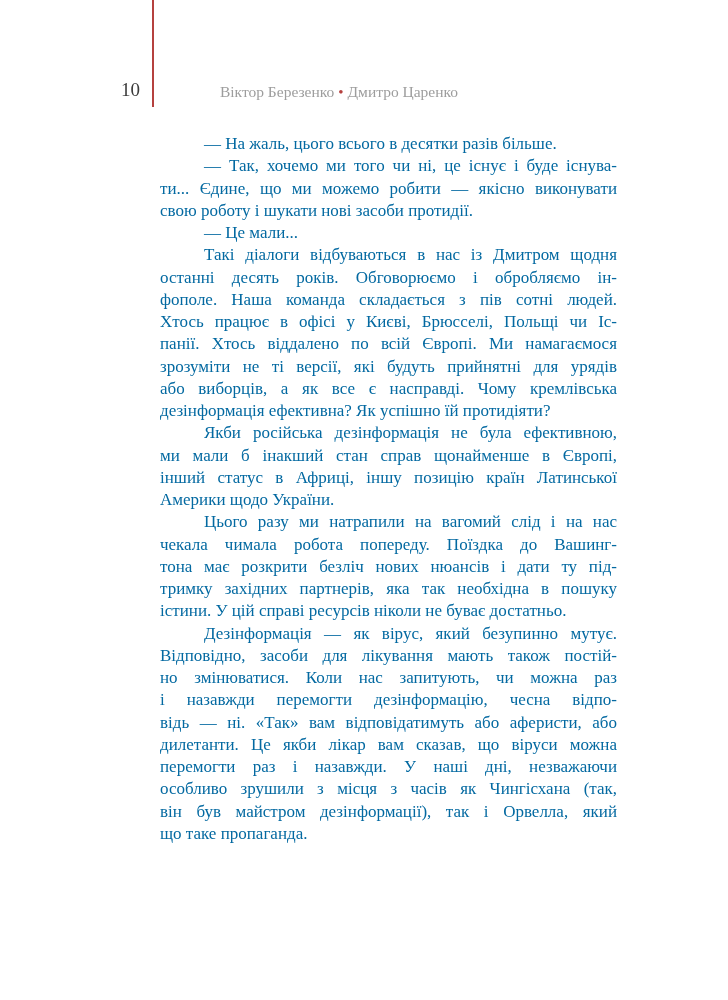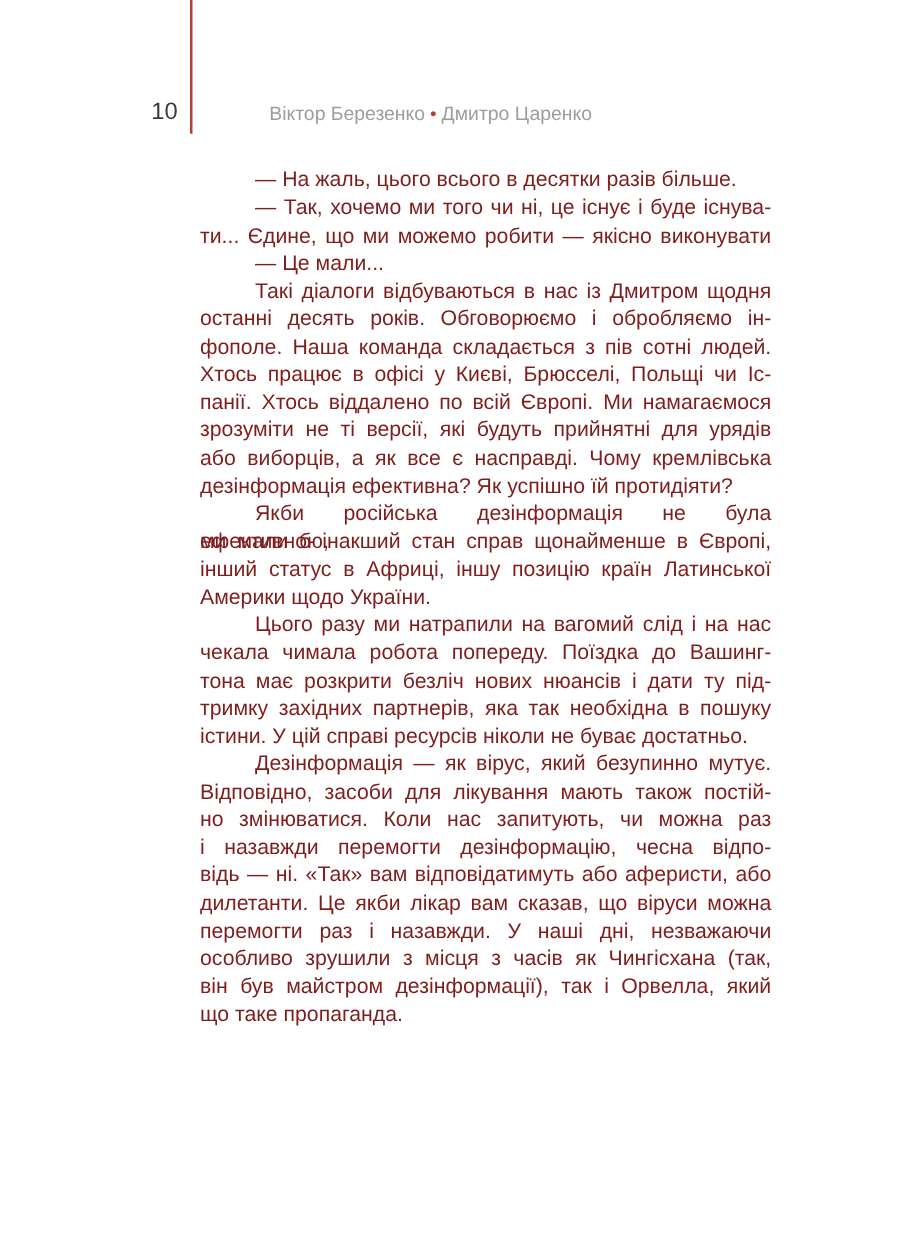--- a/index.html
+++ b/index.html
@@ -6,22 +6,21 @@
     margin: 0;
     padding: 0;
     background: #ffffff;
   }
   .book-page {
     position: relative;
     width: 620px;
     height: 1000px;
     background: #ffffff;
     overflow: hidden;
-    font-family: Liberation Sans, sans-serif;
-    padding-left: 11px;
+    font-family: Liberation Serif, serif;
   }
   .accent-rule {
     position: absolute;
     left: 152px;
     top: 0;
     width: 1.5px;
     height: 107px;
     background: #b5413f;
   }
   .page-number {
@@ -48,21 +47,21 @@
     padding: 0 4px;
     font-size: 15px;
   }
   .body-text {
     position: absolute;
     left: 160px;
     top: 133px;
     width: 457px;
     font-size: 17px;
     line-height: 22.26px;
-    color: #7f1d1d;
+    color: #0369a1;
   }
   .line {
     height: 22.26px;
     white-space: nowrap;
     text-align: left;
   }
   .line.j {
     white-space: normal;
     text-align: justify;
     text-align-last: justify;
@@ -83,20 +82,21 @@
 
   <div class="running-header">
     <span>Віктор Березенко</span><span class="sep">•</span><span>Дмитро Царенко</span>
   </div>
 
   <div class="body-text">
 
   <div class="line i">— На жаль, цього всього в десятки разів більше.</div>
       <div class="line j i">— Так, хочемо ми того чи ні, це існує і буде існува-</div>
       <div class="line j">ти... Єдине, що ми можемо робити — якісно виконувати</div>
+      <div class="line">свою роботу і шукати нові засоби протидії.</div>
       <div class="line i">— Це мали...</div>
       <div class="line j i">Такі діалоги відбуваються в нас із Дмитром щодня</div>
       <div class="line j">останні десять років. Обговорюємо і обробляємо ін-</div>
       <div class="line j">фополе. Наша команда складається з пів сотні людей.</div>
       <div class="line j">Хтось працює в офісі у Києві, Брюсселі, Польщі чи Іс-</div>
       <div class="line j">панії. Хтось віддалено по всій Європі. Ми намагаємося</div>
       <div class="line j">зрозуміти не ті версії, які будуть прийнятні для урядів</div>
       <div class="line j">або виборців, а як все є насправді. Чому кремлівська</div>
       <div class="line">дезінформація ефективна? Як успішно їй протидіяти?</div>
       <div class="line j i">Якби російська дезінформація не була ефективною,</div>

